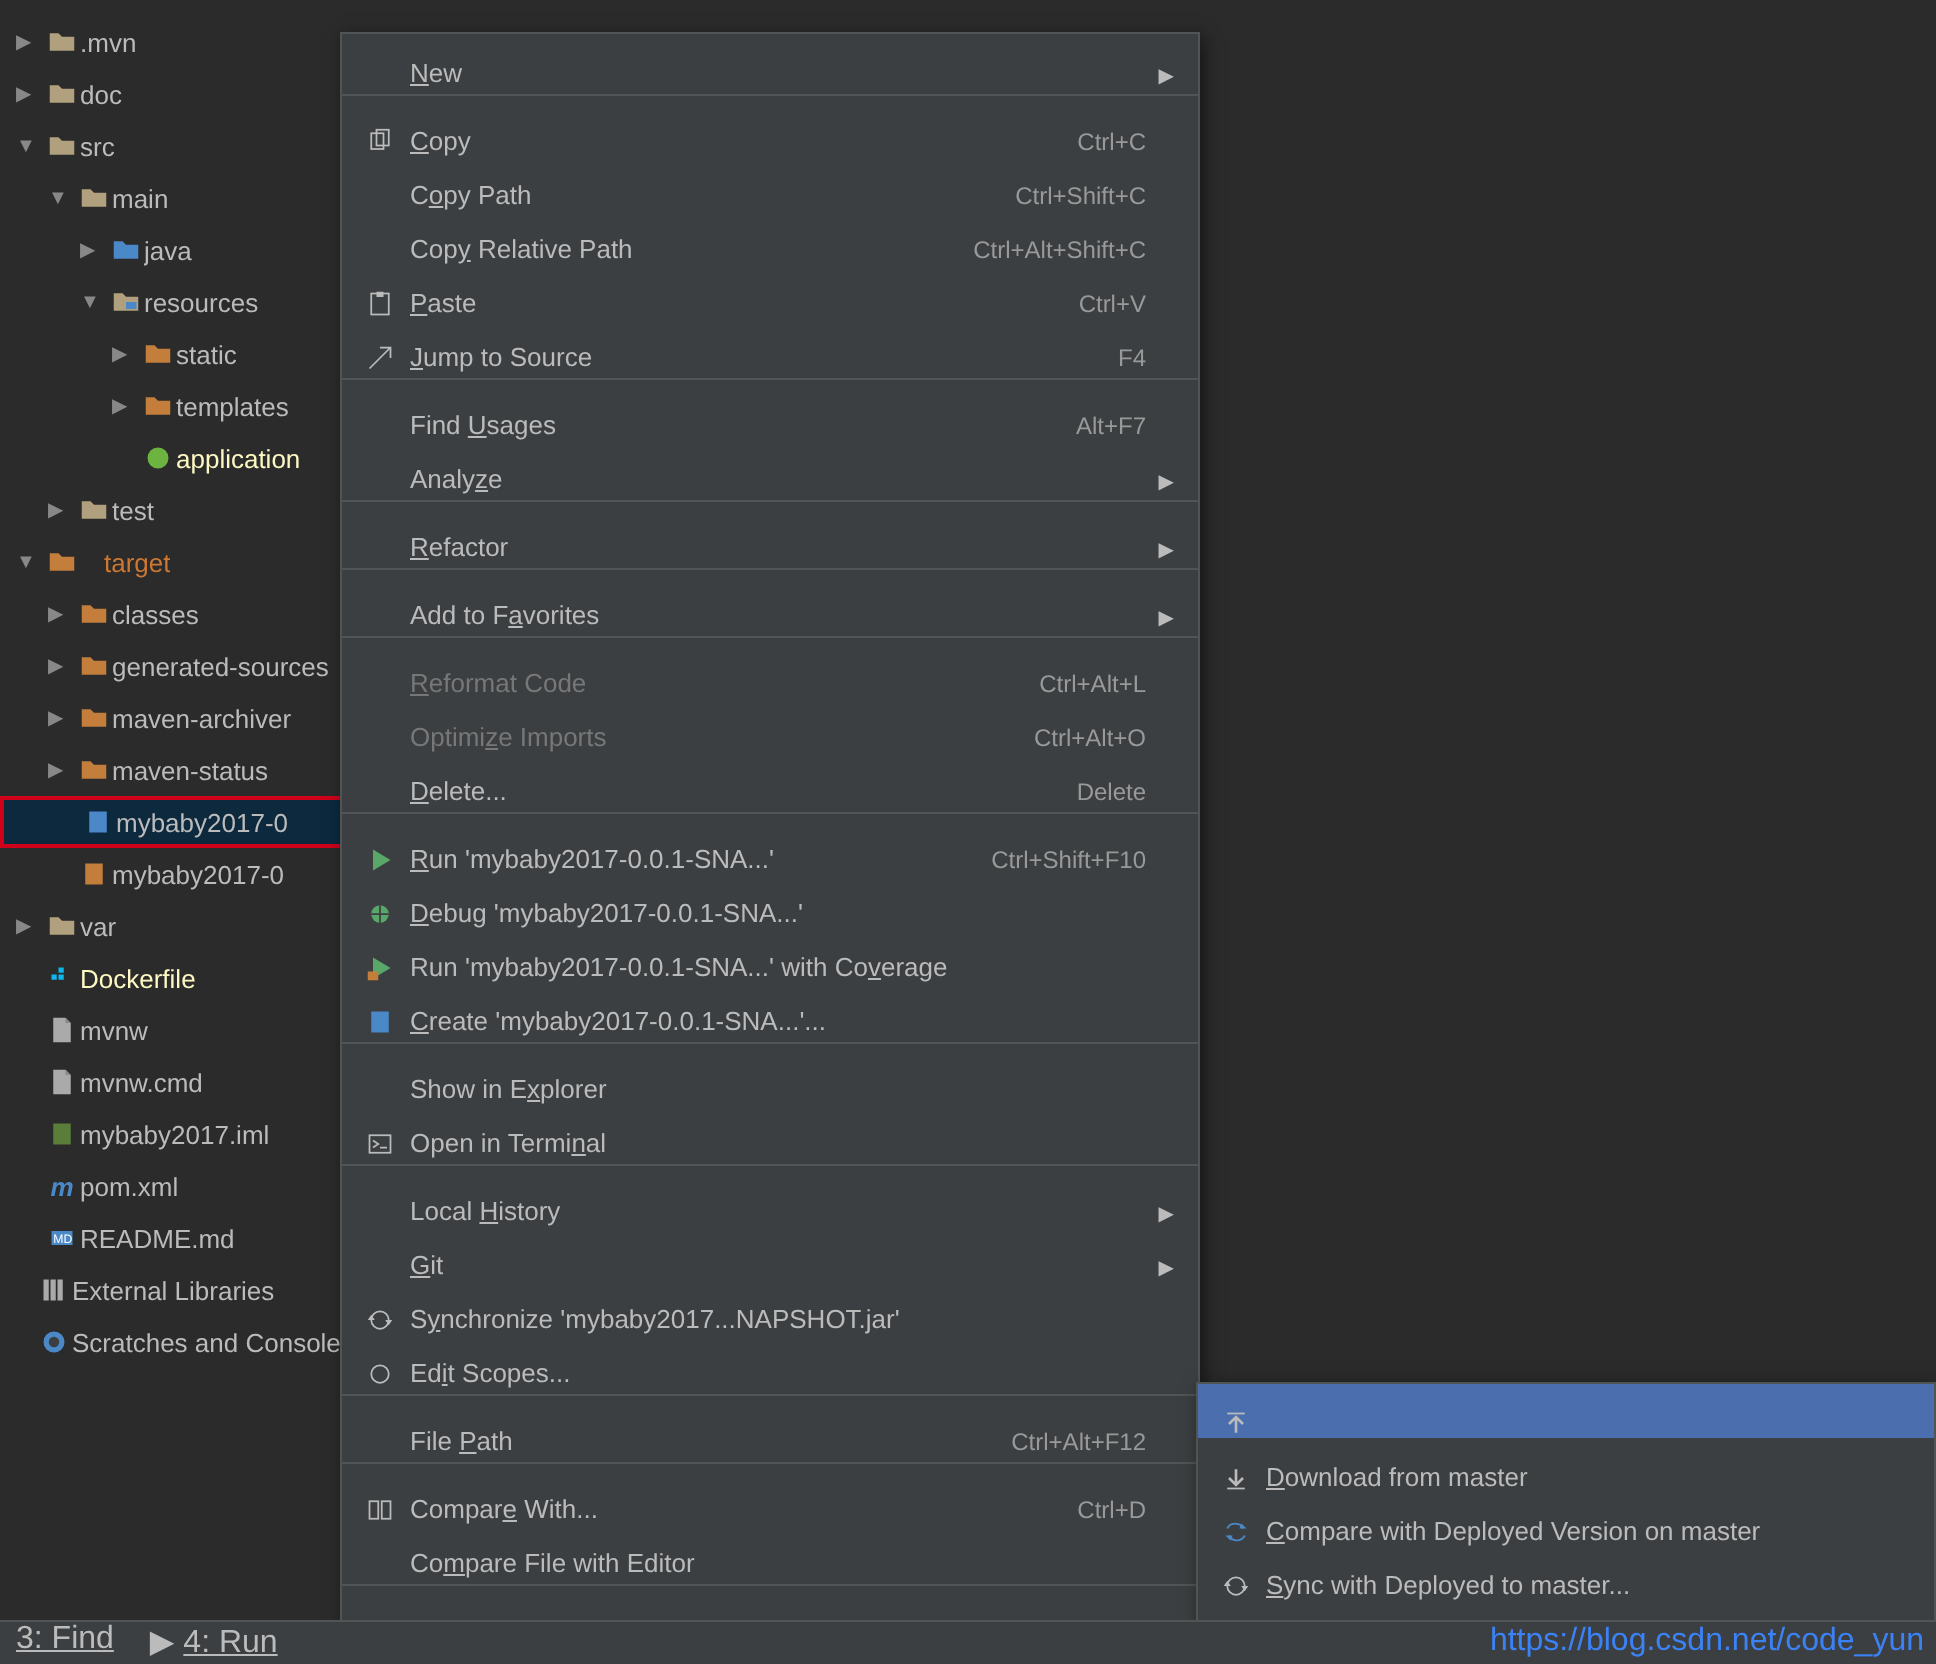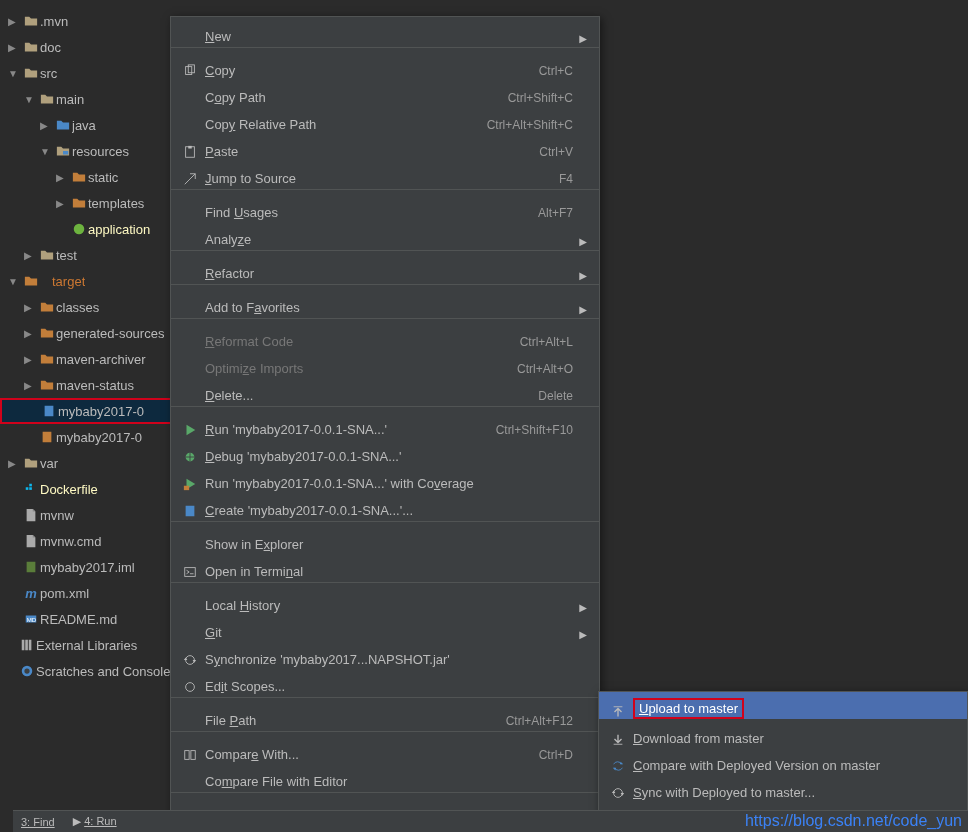--- a/index.html
+++ b/index.html
@@ -25,21 +25,21 @@
 .menu-row .m-icon-cell { width: 22px; display: flex; justify-content: flex-start; }
 .menu-row .m-label { flex: 1; }
 .menu-row .m-short { color: #999; font-size: 12px; }
 .menu-row .m-arrow { width: 14px; text-align: right; color: #bbb; font-size: 10px; }
 .menu-sep { height: 1px; background: #515454; margin: 3px 0; }
 .ul { text-decoration: underline; }
 
 .submenu { position: absolute; left: 598px; top: 691px; width: 370px; background: #3c3f41; border: 1px solid #515454; box-shadow: 2px 2px 8px rgba(0,0,0,0.5); }
 .sub-highlight-box { border: 2px solid #d0021b; display: inline-block; }
 
-.statusbar { position: absolute; bottom: 0; left: 0; right: 0; height: 22px; background: #3c3f41; display: flex; align-items: center; padding: 0 8px; font-size: 11px; color: #bbb; border-top: 1px solid #515454; margin-left: 13px; }
+.statusbar { position: absolute; bottom: 0; left: 0; right: 0; height: 22px; background: #3c3f41; display: flex; align-items: flex-start; padding: 0 8px; font-size: 16px; color: #bbb; border-top: 1px solid #515454; }
 .statusbar .sb-item { margin-right: 18px; }
 .watermark { position: absolute; right: 6px; bottom: 2px; color: #3b82f6; font-size: 16px; }
 
 svg { width: 14px; height: 14px; }
 </style>
 </head>
 <body>
 
 <div class="tree" id="tree">
     <div class="tree-row indent-0">
@@ -513,21 +513,20 @@
   </div>
 
 <div class="submenu" id="submenu">
     <div class="menu-row highlighted">
       <span class="m-icon-cell">
         <svg viewBox="0 0 16 16">
           <path stroke="#bbb" fill="none" stroke-width="1.5" d="M8 13V4M4 8l4-4 4 4"></path>
           <path stroke="#bbb" d="M3 2h10"></path>
         </svg>
       </span>
-      <span class="m-label"><span class="sub-highlight-box" style="padding:1px 4px"><span class="ul">U</span>pload to master</span></span>
     </div>
     <div class="menu-row">
       <span class="m-icon-cell">
         <svg viewBox="0 0 16 16">
           <path stroke="#bbb" fill="none" stroke-width="1.5" d="M8 3v9M4 8l4 4 4-4"></path>
           <path stroke="#bbb" d="M3 14h10"></path>
         </svg>
       </span>
       <span class="m-label"><span class="ul">D</span>ownload from master</span>
     </div>

